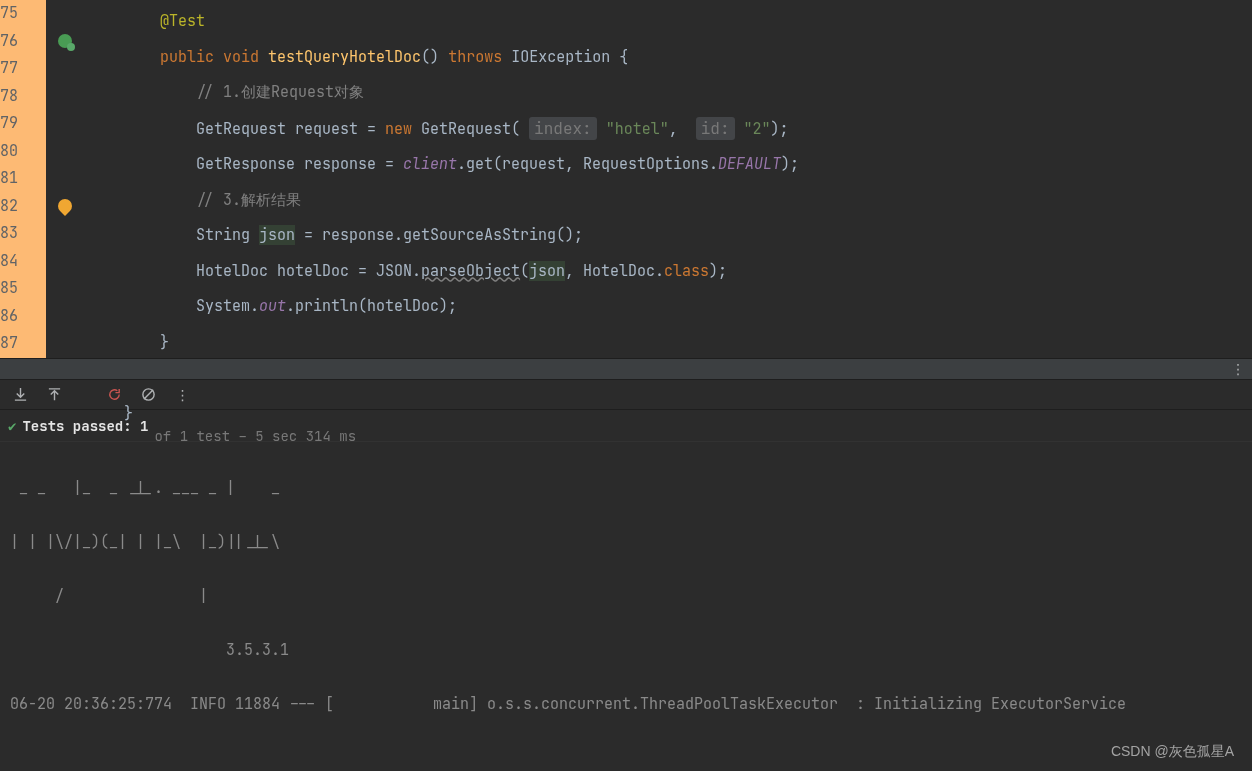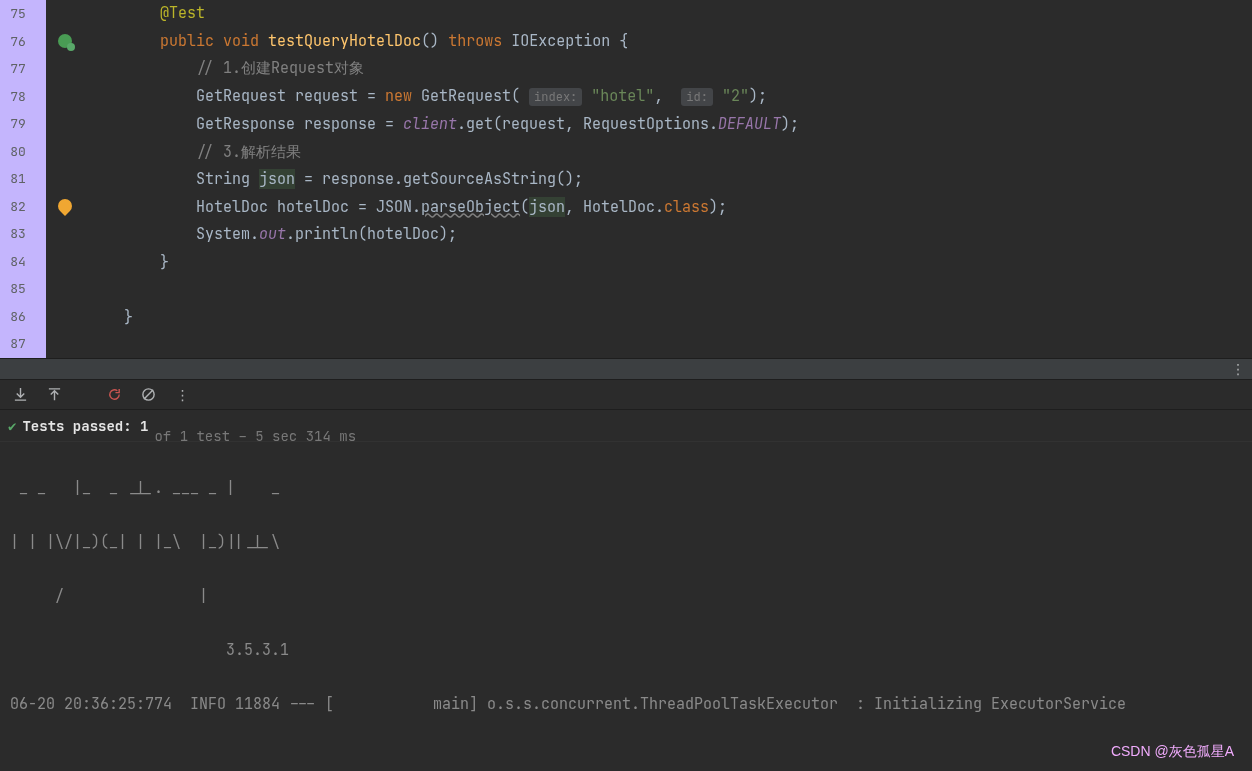--- a/index.html
+++ b/index.html
@@ -12,58 +12,59 @@
   width: 1252px;
   height: 771px;
 }
 .editor-area {
   display: flex;
   height: 358px;
   background: #2b2b2b;
 }
 .gutter {
   width: 46px;
-  background: #c4b5fd;
-  text-align: center;
+  background: #fdba74;
+  text-align: left;
   padding-right: 10px;
   color: #606366;
   line-height: 27.5px;
-  font-size: 13px;
+  font-size: 15px;
   position: relative;
 }
 .gutter-icons {
   position: absolute;
   left: 46px;
   width: 38px;
   top: 0;
 }
 .code-area {
   flex: 1;
   padding-left: 42px;
   line-height: 27.5px;
   font-size: 15px;
   position: relative;
 }
 .code-line {
   white-space: pre;
   position: relative;
+  margin-top: 8px;
 }
 .annotation { color: #bbb529; }
 .keyword { color: #cc7832; }
 .method-decl { color: #ffc66d; }
 .string { color: #6a8759; }
 .comment { color: #808080; }
 .field { color: #9876aa; font-style: italic; }
 .static-field { color: #9876aa; font-style: italic; }
 .param-hint {
   background: #434548;
   color: #787878;
   padding: 1px 5px;
   border-radius: 3px;
-  font-size: 12px;
+  font-size: 16px;
 }
 .underline-wave {
   text-decoration: underline;
   text-decoration-style: wavy;
   text-decoration-color: #808080;
 }
 .highlight-var {
   background: #344134;
   text-align: center;
 }
@@ -151,21 +152,21 @@
   font-family: 'JetBrains Mono', 'Consolas', monospace;
   white-space: pre;
   overflow: hidden;
 }
 .console .red { color: #cc666e; }
 .console .gray { color: #8a8a8a; }
 .watermark {
   position: absolute;
   right: 18px;
   bottom: 10px;
-  color: #f0abfc;
+  color: #a3a3a3;
   font-size: 14px;
   font-family: sans-serif;
 }
 .vdots { cursor: pointer; letter-spacing: -1px; }
 </style>
 </head>
 <body>
 
 <div class="editor-area">
   <div class="gutter">

